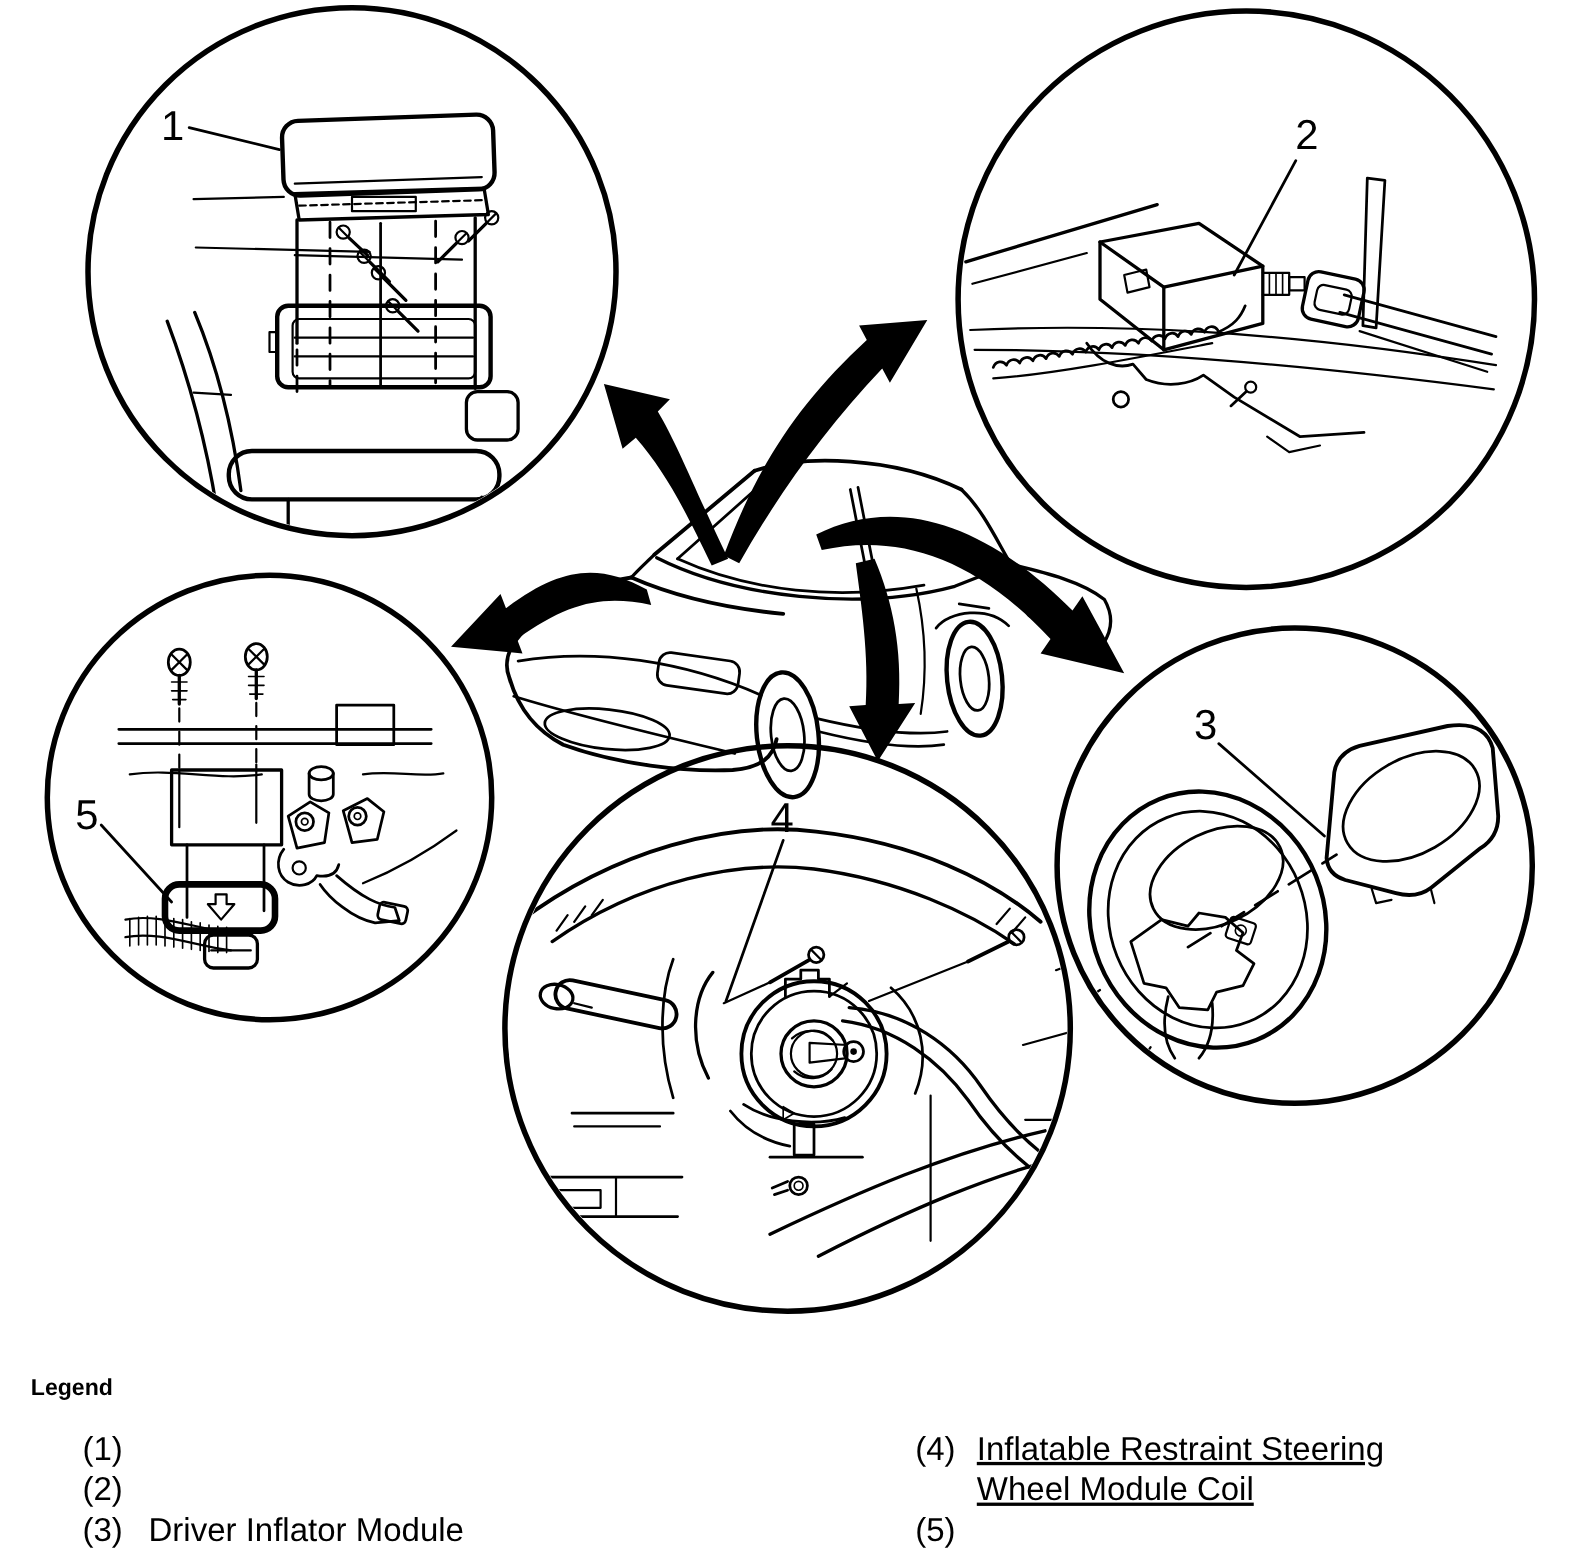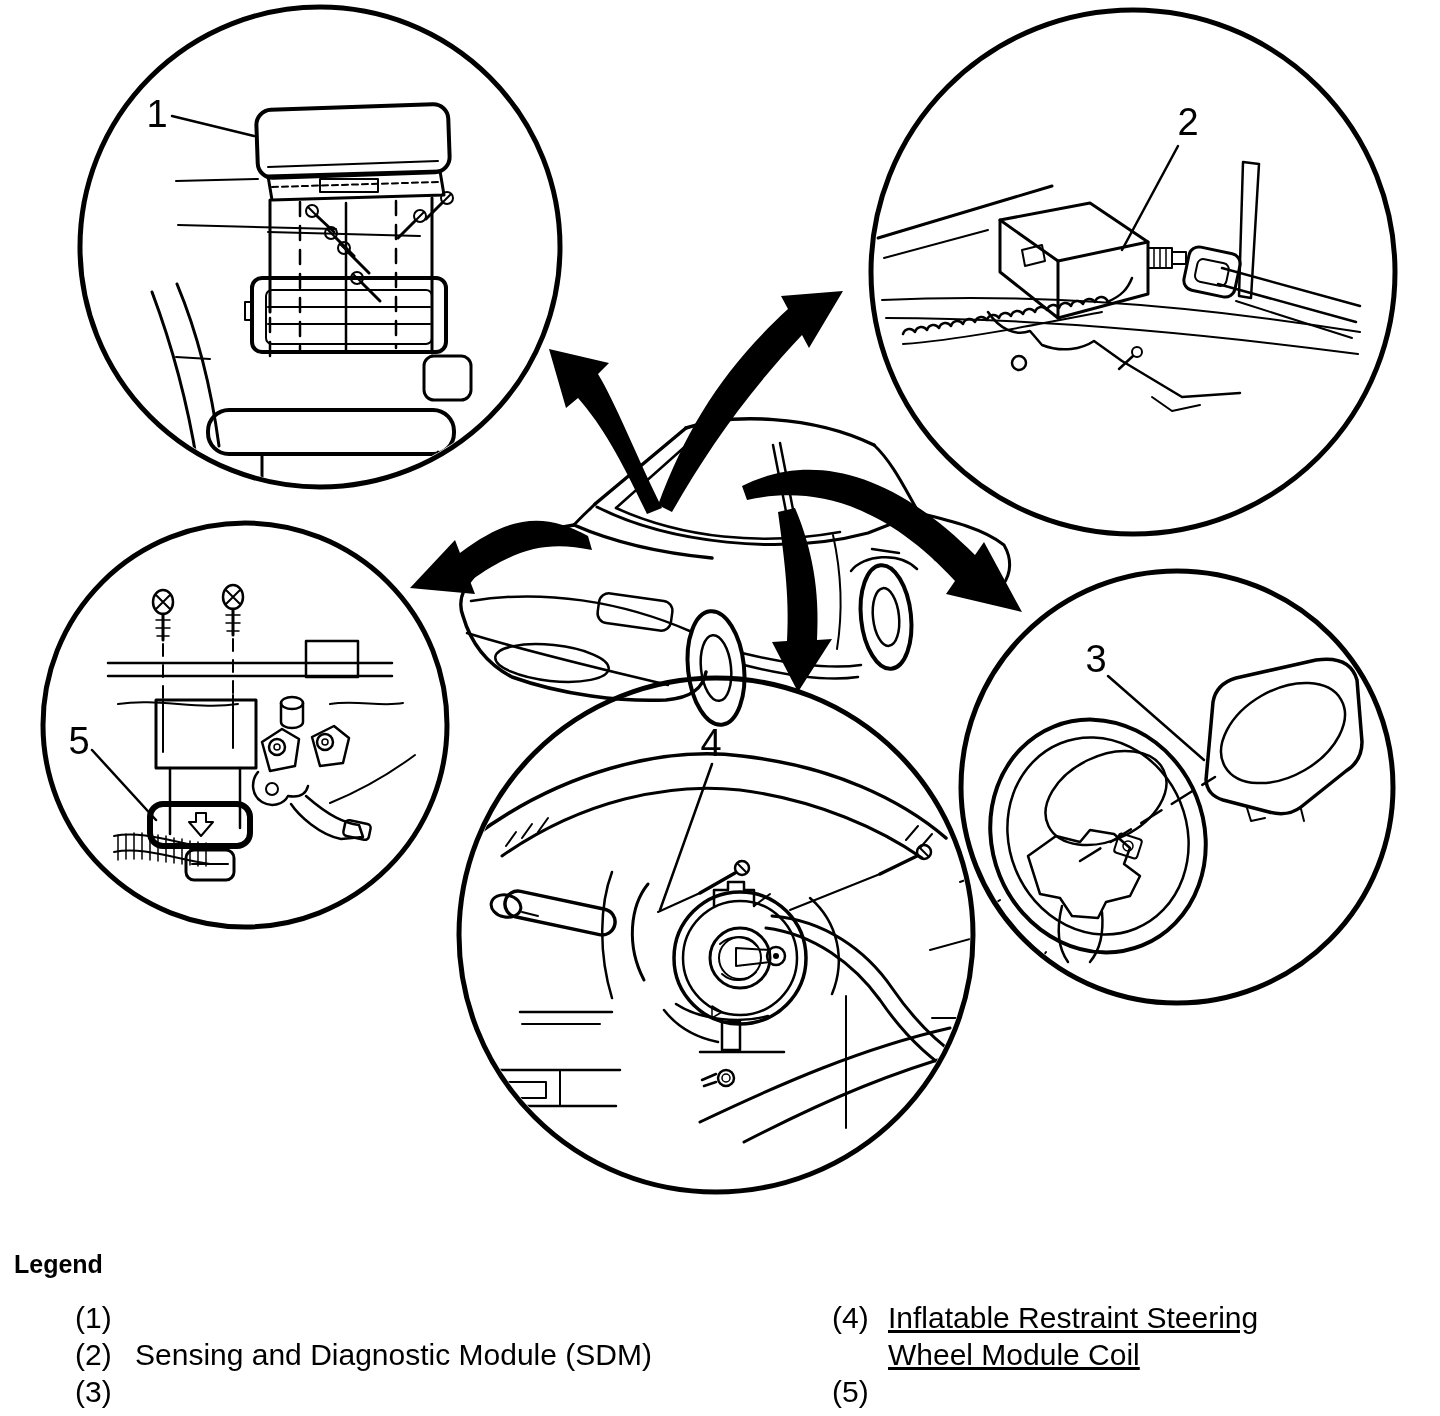--- a/index.html
+++ b/index.html
@@ -2,21 +2,21 @@
 <html style="--ink: #000000;"><head>
 <meta charset="utf-8">
 <style>
   html,body{margin:0;padding:0;background:#fff;}
   .page{position:relative;width:1440px;height:1416px;background:#fff;overflow:hidden;
         font-family:"Liberation Sans",sans-serif;color:#000;}
   .figure-svg{position:absolute;left:0;top:0;}
   .ln{fill:none;stroke:#000;stroke-linecap:round;stroke-linejoin:round;}
   .fil{fill:#000;stroke:none;}
   .callout{font-family:"Liberation Sans",sans-serif;font-size:38px;fill:#000;text-anchor:middle;}
-  .legend-heading{position:absolute;left:14px;top:1250px;font-size:25px;font-weight:bold;}
+  .legend-heading{position:absolute;left:28px;top:1250px;font-size:21px;font-weight:bold;}
   .legend-col{position:absolute;display:flex;flex-direction:column;}
   .legend-col-left{left:75px;top:1299px;}
   .legend-col-right{left:832px;top:1299px;width:530px;}
   .legend-item{display:flex;align-items:flex-start;font-size:30px;line-height:37px;}
   .legend-item .num{flex:0 0 60px;}
   .legend-col-right .legend-item .num{flex:0 0 56px;}
   .legend-col-right .legend-item .lbl{max-width:462px;text-decoration:underline;}
 </style>
 </head>
 <body>
@@ -297,24 +297,24 @@
 
 <div>
   <div class="legend-heading">Legend</div>
 
   <div class="legend-col legend-col-left">
     <div class="legend-item">
       <span class="num">(1)</span>
     </div>
     <div class="legend-item">
       <span class="num">(2)</span>
-      <span class="lbl">Sensing and Diagnostic Module (SDM)</span>
     </div>
     <div class="legend-item">
       <span class="num">(3)</span>
+      <span class="lbl">Driver Inflator Module</span>
     </div>
   </div>
 
   <div class="legend-col legend-col-right">
     <div class="legend-item">
       <span class="num">(4)</span>
       <span class="lbl">Inflatable Restraint Steering Wheel Module Coil</span>
     </div>
     <div class="legend-item">
       <span class="num">(5)</span>

